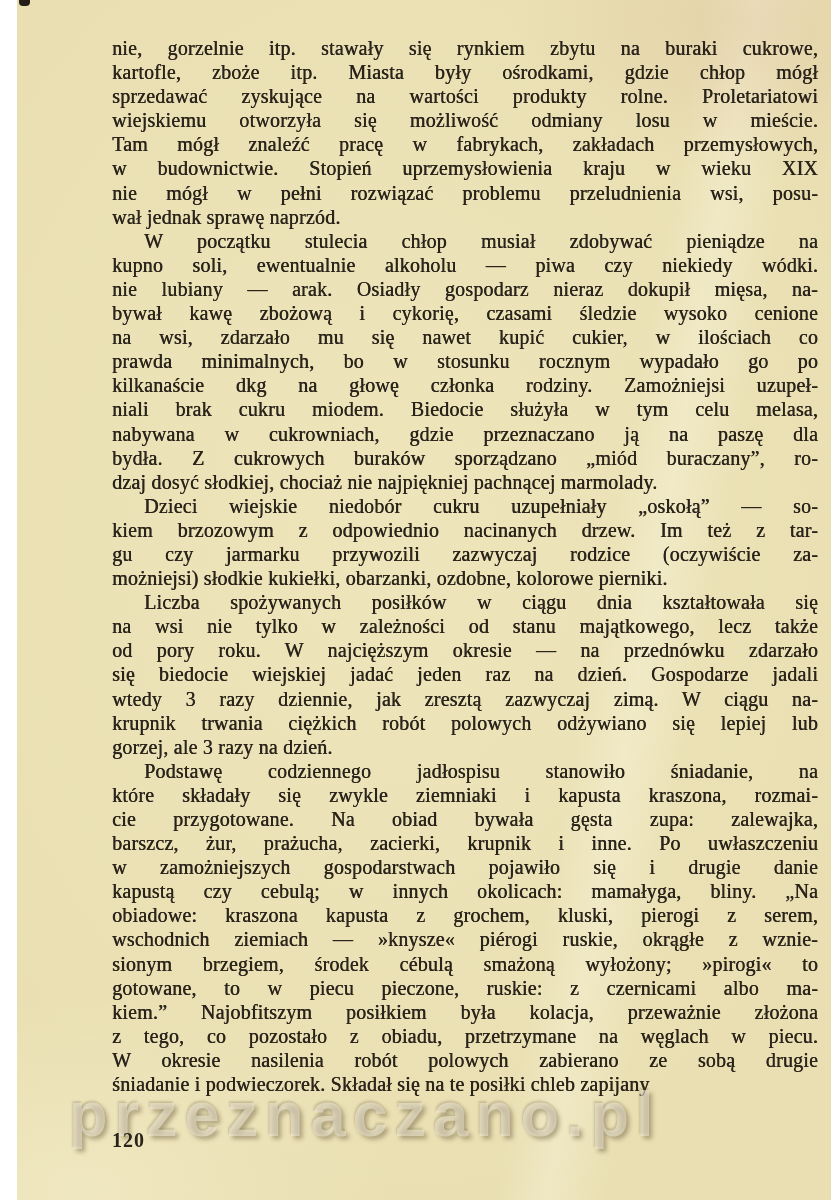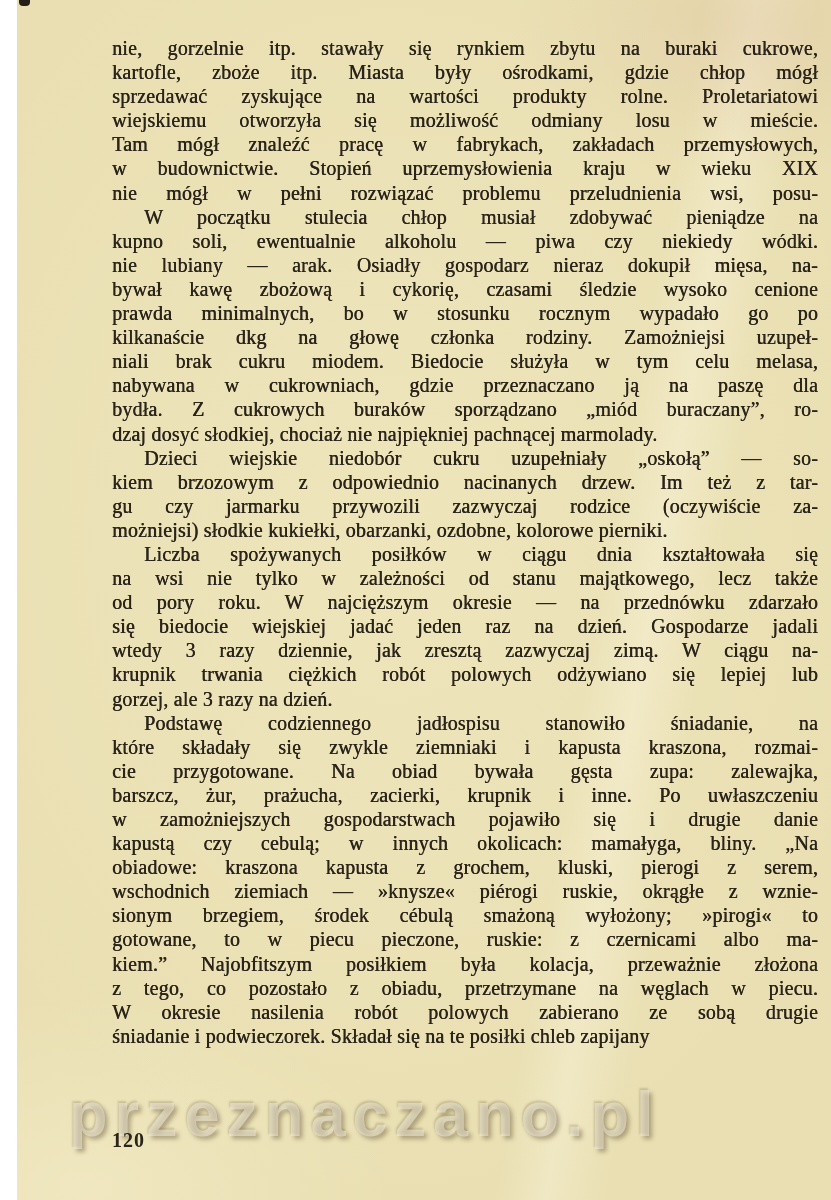--- a/index.html
+++ b/index.html
@@ -88,24 +88,26 @@
 
 <div class="page">
   <div id="text-block" class="text-block">
       <div class="line">nie, gorzelnie itp. stawały się rynkiem zbytu na buraki cukrowe,</div>
       <div class="line">kartofle, zboże itp. Miasta były ośrodkami, gdzie chłop mógł</div>
       <div class="line">sprzedawać zyskujące na wartości produkty rolne. Proletariatowi</div>
       <div class="line">wiejskiemu otworzyła się możliwość odmiany losu w mieście.</div>
       <div class="line">Tam mógł znaleźć pracę w fabrykach, zakładach przemysłowych,</div>
       <div class="line">w budownictwie. Stopień uprzemysłowienia kraju w wieku XIX</div>
       <div class="line">nie mógł w pełni rozwiązać problemu przeludnienia wsi, posu-</div>
+      <div class="line para-end">wał jednak sprawę naprzód.</div>
       <div class="line indent">W początku stulecia chłop musiał zdobywać pieniądze na</div>
       <div class="line">kupno soli, ewentualnie alkoholu — piwa czy niekiedy wódki.</div>
       <div class="line">nie lubiany — arak. Osiadły gospodarz nieraz dokupił mięsa, na-</div>
       <div class="line">bywał kawę zbożową i cykorię, czasami śledzie wysoko cenione</div>
+      <div class="line">na wsi, zdarzało mu się nawet kupić cukier, w ilościach co</div>
       <div class="line">prawda minimalnych, bo w stosunku rocznym wypadało go po</div>
       <div class="line">kilkanaście dkg na głowę członka rodziny. Zamożniejsi uzupeł-</div>
       <div class="line">niali brak cukru miodem. Biedocie służyła w tym celu melasa,</div>
       <div class="line">nabywana w cukrowniach, gdzie przeznaczano ją na paszę dla</div>
       <div class="line">bydła. Z cukrowych buraków sporządzano „miód buraczany”, ro-</div>
       <div class="line para-end">dzaj dosyć słodkiej, chociaż nie najpiękniej pachnącej marmolady.</div>
       <div class="line indent">Dzieci wiejskie niedobór cukru uzupełniały „oskołą” — so-</div>
       <div class="line">kiem brzozowym z odpowiednio nacinanych drzew. Im też z tar-</div>
       <div class="line">gu czy jarmarku przywozili zazwyczaj rodzice (oczywiście za-</div>
       <div class="line para-end">możniejsi) słodkie kukiełki, obarzanki, ozdobne, kolorowe pierniki.</div>

